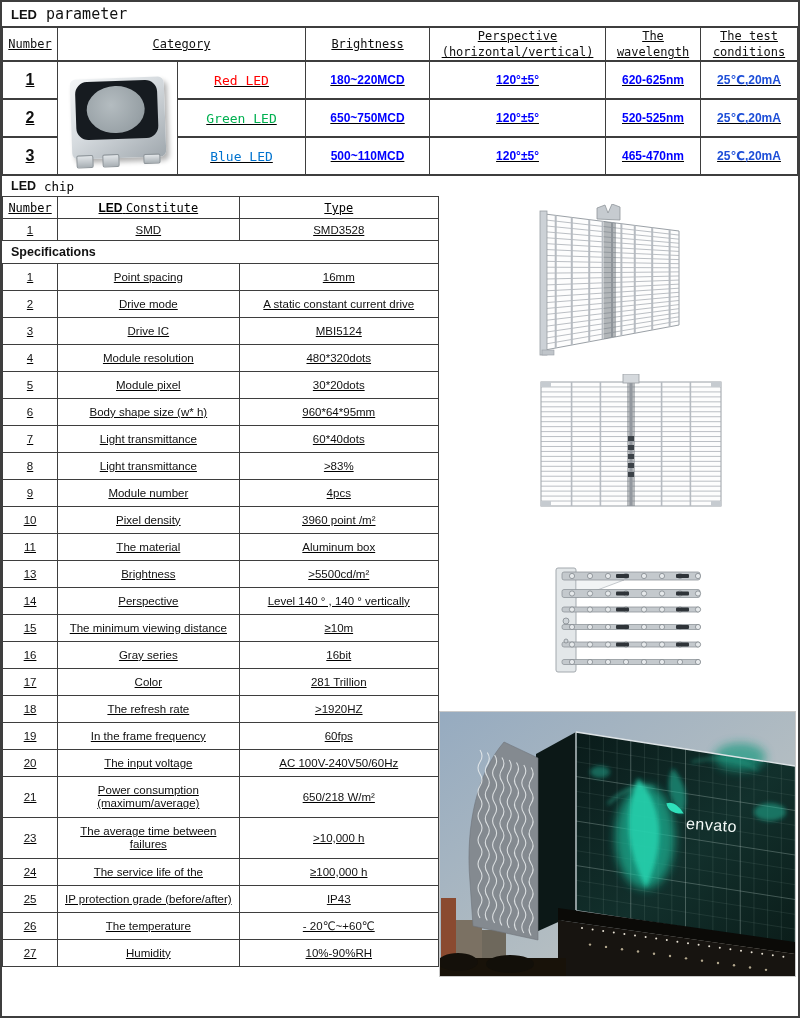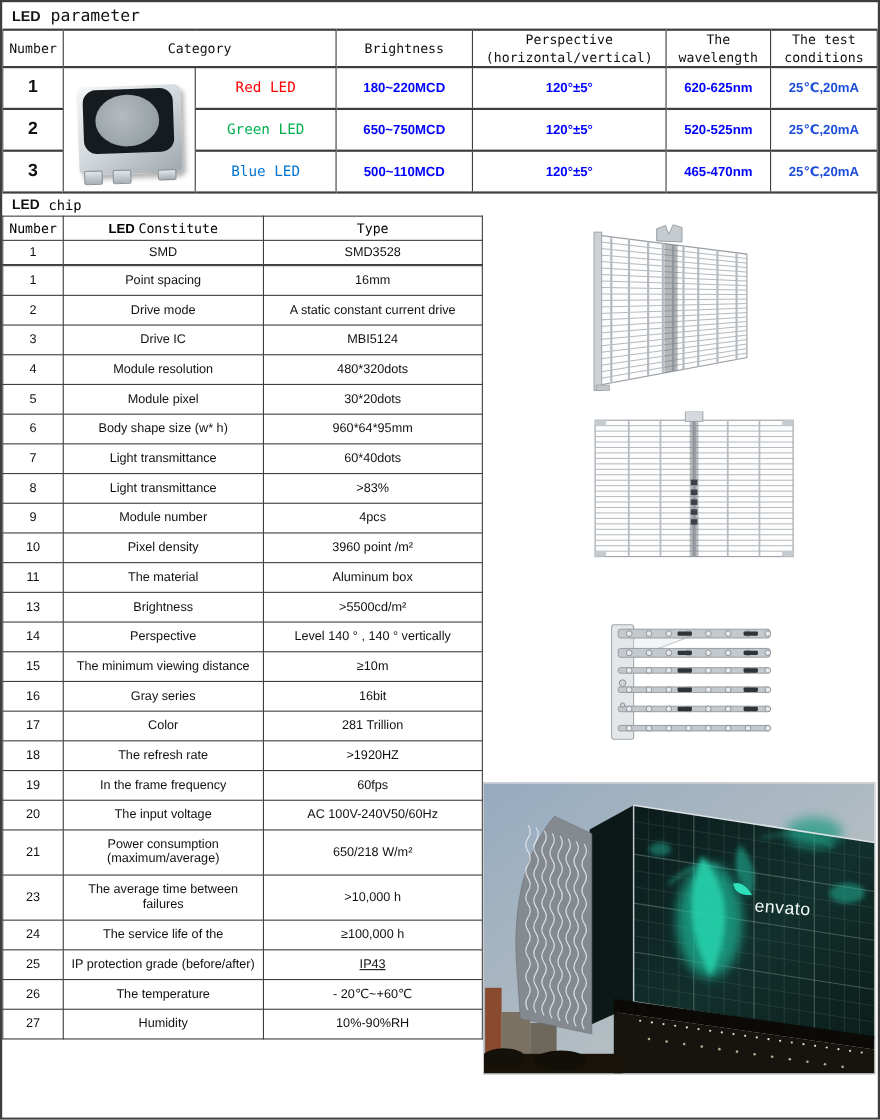--- a/index.html
+++ b/index.html
@@ -6,21 +6,21 @@
   .page{position:relative;width:800px;height:1018px;box-sizing:border-box;border:2px solid #3e3e3e;
         background:#fff;font-family:"Liberation Sans","DejaVu Sans",sans-serif;overflow:hidden;}
   .mono{font-family:"DejaVu Sans Mono","Liberation Mono",monospace;}
 
   
   .title-row{height:24px;display:flex;align-items:center;gap:9px;padding:0 9px;}
   .title-bold{font-weight:bold;font-size:13px;color:#111;}
   .title-mono{font-size:15px;color:#111;}
 
   
-  table{border-collapse:collapse;width:100%;table-layout:fixed;}
+  table{border-collapse:collapse;width:100%;table-layout:fixed;text-decoration:underline;}
   .led-table th,.led-table td{border:2px solid #3e3e3e;border-left-width:1px;border-right-width:1px;
         text-align:center;vertical-align:middle;padding:0;overflow:hidden;}
   .led-table th{font-family:"DejaVu Sans Mono","Liberation Mono",monospace;font-weight:normal;
         font-size:12px;line-height:1.35;height:32px;color:#111;}
   .led-table td{height:36px;}
   .num-cell{font-weight:bold;font-size:16px;color:#111;}
   .cat-cell{font-family:"DejaVu Sans Mono","Liberation Mono",monospace;font-size:13px;}
   .blue-val{font-weight:bold;font-size:12px;}
   .test-val{font-weight:bold;font-size:12px;color:#1d4ed8;}
 
@@ -165,20 +165,23 @@
         </thead>
         <tbody>
           <tr>
             <td>1</td>
             <td>SMD</td>
             <td>SMD3528</td>
           </tr>
         </tbody>
       </table>
 
+      <div class="band band-spec">
+        <span class="spec-title">Specifications</span>
+      </div>
 
       <table class="spec-table">
         <colgroup>
             <col style="width:55px">
             <col style="width:181px">
             <col style="width:199px">
           </colgroup>
         <tbody id="spec-body">
             <tr>
               <td>1</td>

